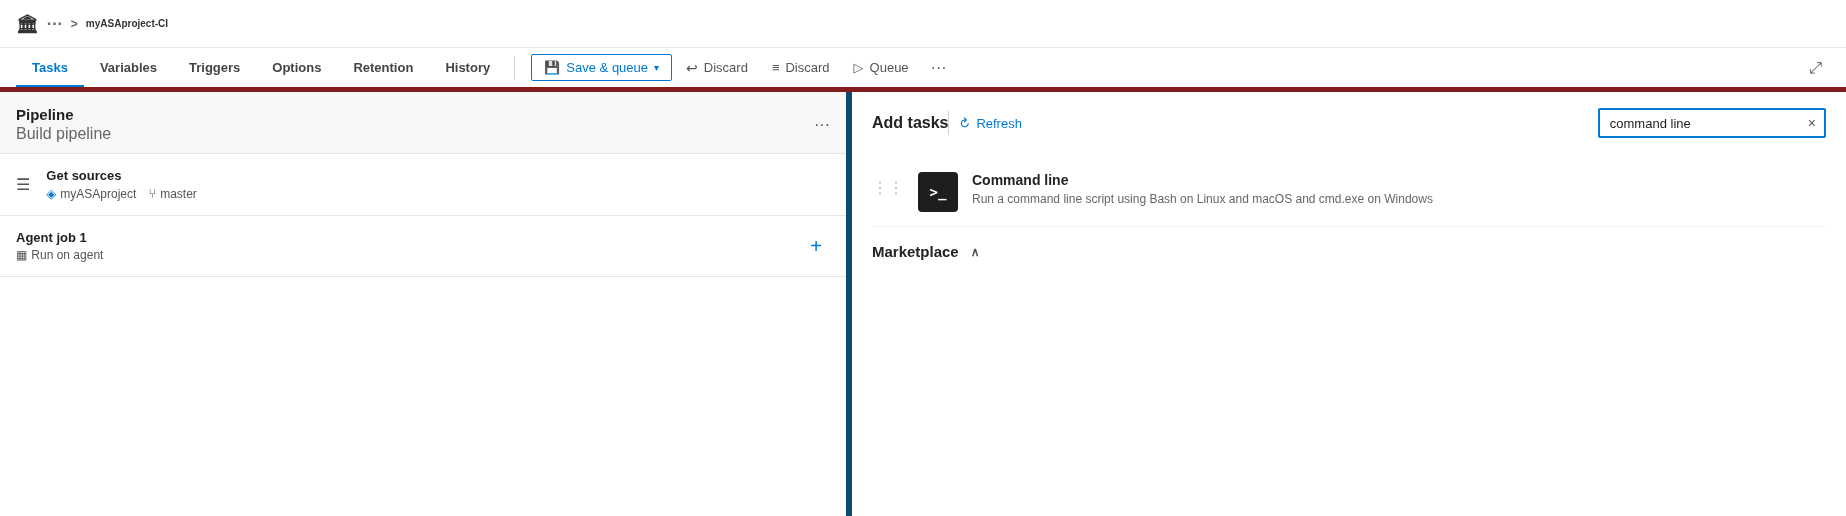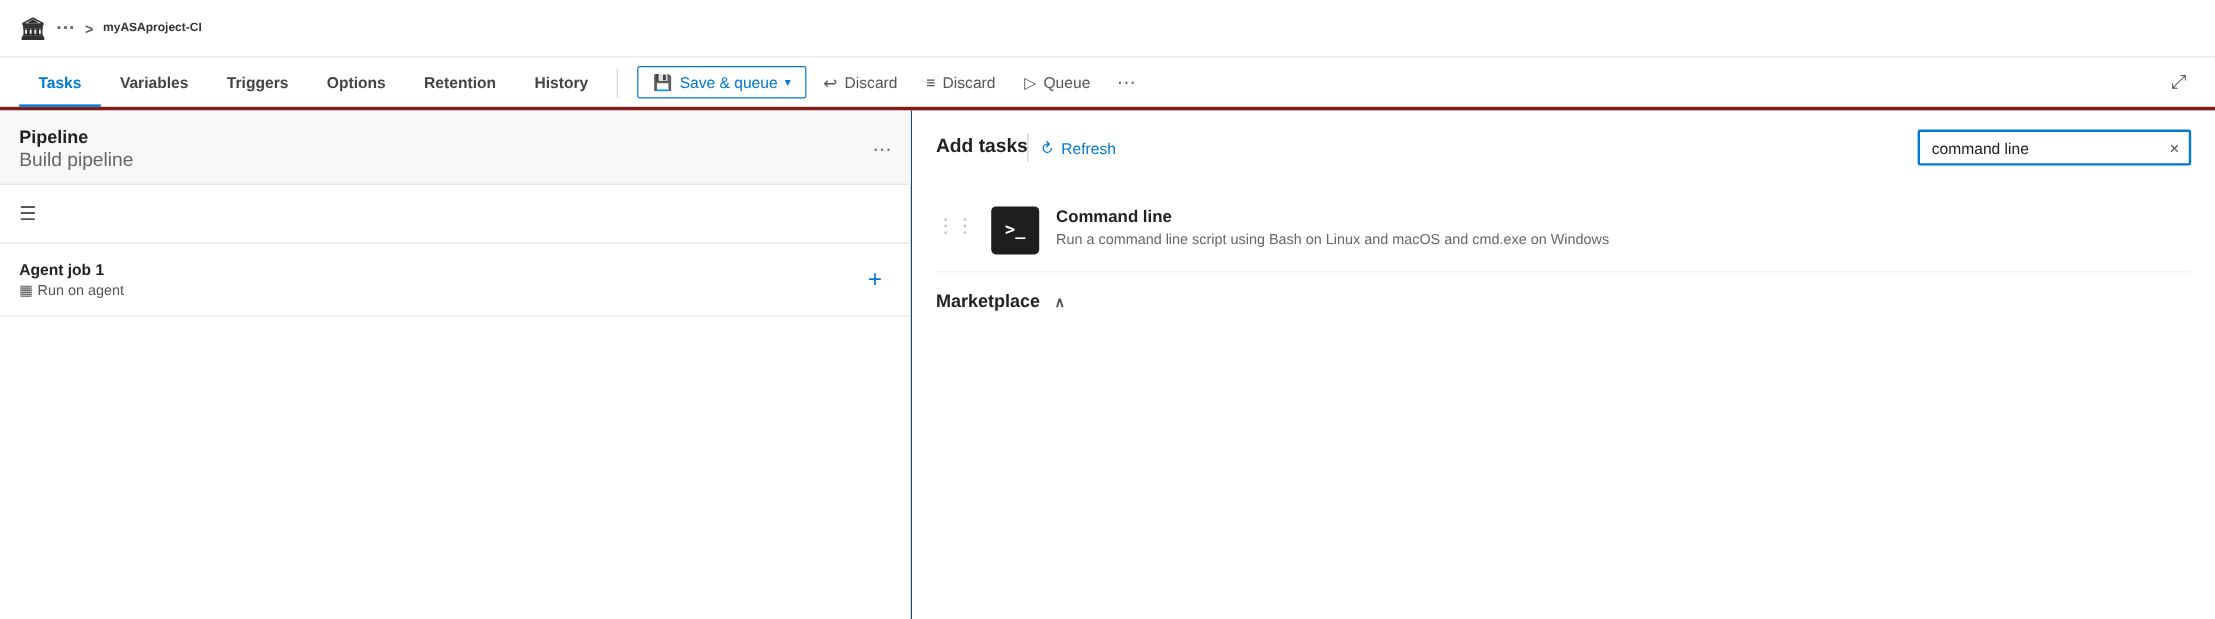--- a/index.html
+++ b/index.html
@@ -37,21 +37,21 @@
       font-size: 10px;
       font-weight: 600;
     }
 
     
     .nav-tabs {
       display: flex;
       align-items: center;
       height: 44px;
       padding: 0 16px;
-      border-bottom: 3px solid #7f1d1d;
+      border-bottom: 5px solid #7f1d1d;
       gap: 0;
     }
     .nav-tab {
       padding: 0 16px;
       height: 100%;
       display: flex;
       align-items: center;
       cursor: pointer;
       font-size: 13px;
       color: #444;
@@ -130,22 +130,22 @@
     }
 
     
     .main-layout {
       display: flex;
       height: calc(516px - 48px - 44px);
     }
 
     
     .left-panel {
-      width: 760px;
-      border-right: 1px solid #0c4a6e;
+      width: 852px;
+      border-right: 6px solid #0c4a6e;
       display: flex;
       flex-direction: column;
       overflow-y: auto;
     }
 
     .pipeline-header {
       display: flex;
       align-items: center;
       justify-content: space-between;
       padding: 14px 16px 10px 16px;
@@ -424,20 +424,33 @@
     <div class="pipeline-header">
       <div class="pipeline-header-left">
         <div class="pipeline-name">Pipeline</div>
         <div class="pipeline-subtitle">Build pipeline</div>
       </div>
       <span class="pipeline-menu">···</span>
     </div>
 
     <div class="get-sources-row">
       <span class="get-sources-icon">☰</span>
+      <div class="get-sources-info">
+        <div class="get-sources-title">Get sources</div>
+        <div class="get-sources-meta">
+          <div class="meta-item">
+            <span class="meta-icon" style="color:#0078d4;">◈</span>
+            <span>myASAproject</span>
+          </div>
+          <div class="meta-item">
+            <span class="meta-icon">⑂</span>
+            <span>master</span>
+          </div>
+        </div>
+      </div>
     </div>
 
     <div class="agent-job-row">
       <div class="agent-job-left">
         <div class="agent-job-title">Agent job 1</div>
         <div class="agent-job-sub">
           <span>▦</span>
           <span>Run on agent</span>
         </div>
       </div>

